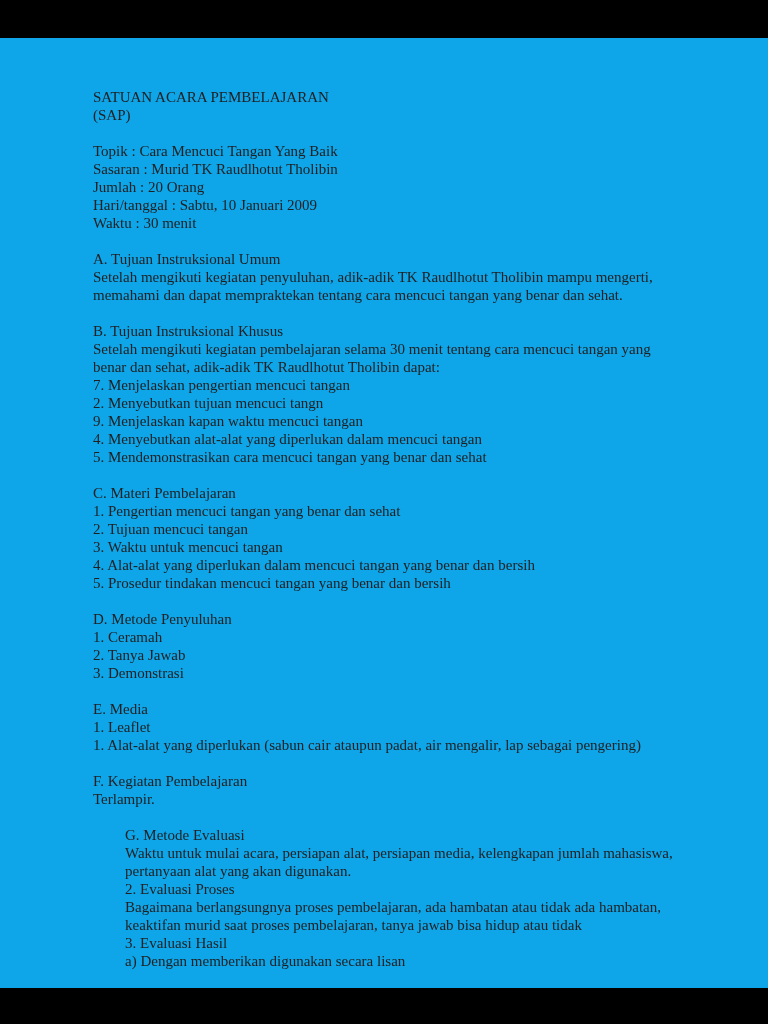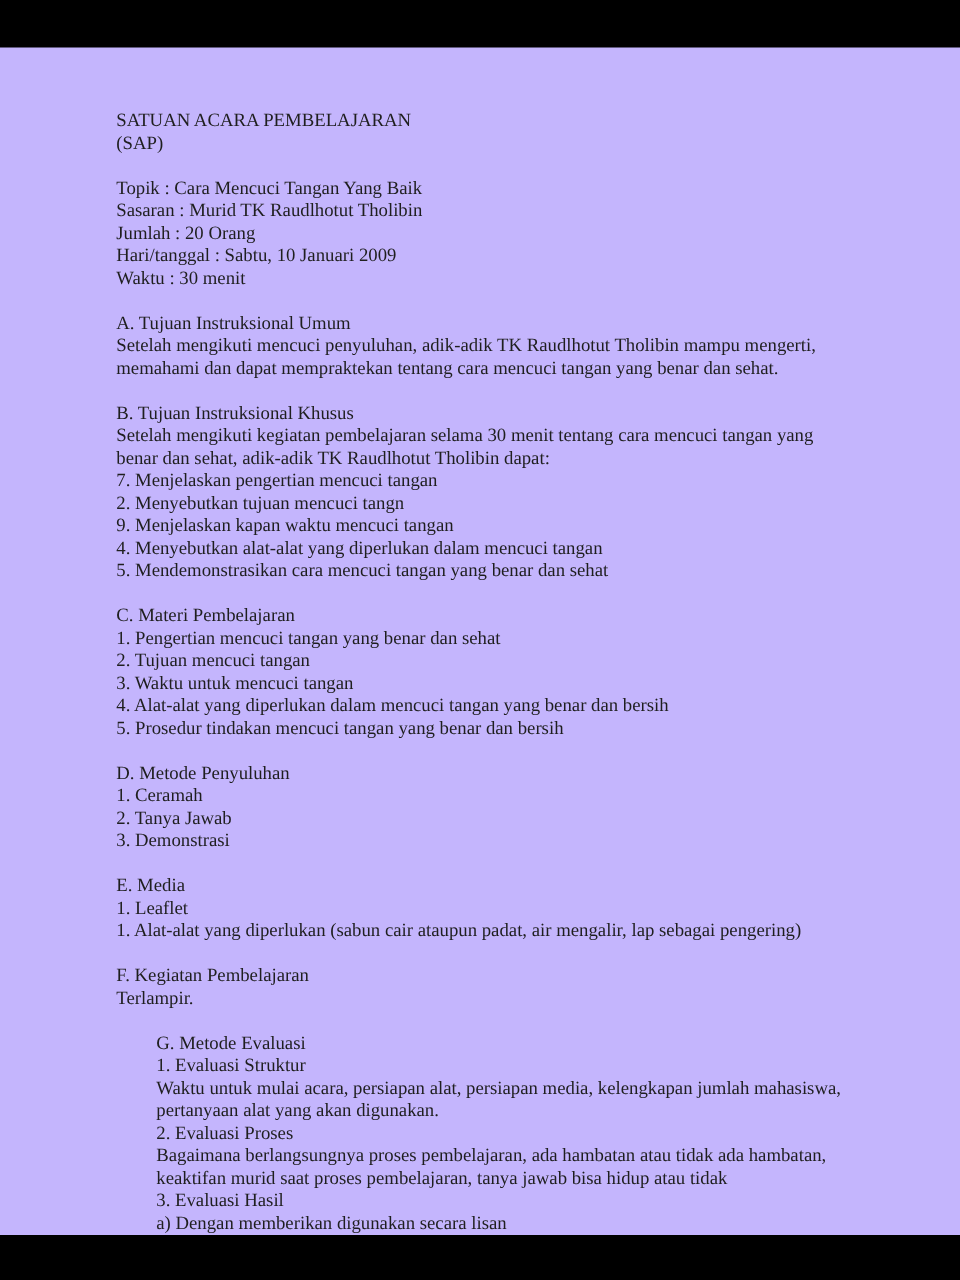--- a/index.html
+++ b/index.html
@@ -37,37 +37,37 @@
   .text-block { margin: 0 0 18px 0; }
   .text-block:last-child { margin-bottom: 0; margin-left: 32px; }
   .text-line {
     height: 18px;
     white-space: pre;
   }
 </style>
 </head>
 <body>
 
-<div class="canvas" style="background: #c4b5fd;">
+<div class="canvas" style="background: #0ea5e9;">
   <div class="letterbox-bar top" style="background: rgb(0, 0, 0);"></div>
   <div class="doc" id="doc-root" style="color: rgb(31, 31, 31);">
       <div class="text-block">
         <div class="text-line">SATUAN ACARA PEMBELAJARAN</div>
         <div class="text-line">(SAP)</div>
       </div>
       <div class="text-block">
         <div class="text-line">Topik : Cara Mencuci Tangan Yang Baik</div>
         <div class="text-line">Sasaran : Murid TK Raudlhotut Tholibin</div>
         <div class="text-line">Jumlah : 20 Orang</div>
         <div class="text-line">Hari/tanggal : Sabtu, 10 Januari 2009</div>
         <div class="text-line">Waktu : 30 menit</div>
       </div>
       <div class="text-block">
         <div class="text-line">A. Tujuan Instruksional Umum</div>
-        <div class="text-line">Setelah mengikuti mencuci penyuluhan, adik-adik TK Raudlhotut Tholibin mampu mengerti,</div>
+        <div class="text-line">Setelah mengikuti kegiatan penyuluhan, adik-adik TK Raudlhotut Tholibin mampu mengerti,</div>
         <div class="text-line">memahami dan dapat mempraktekan tentang cara mencuci tangan yang benar dan sehat.</div>
       </div>
       <div class="text-block">
         <div class="text-line">B. Tujuan Instruksional Khusus</div>
         <div class="text-line">Setelah mengikuti kegiatan pembelajaran selama 30 menit tentang cara mencuci tangan yang</div>
         <div class="text-line">benar dan sehat, adik-adik TK Raudlhotut Tholibin dapat:</div>
         <div class="text-line">7. Menjelaskan pengertian mencuci tangan</div>
         <div class="text-line">2. Menyebutkan tujuan mencuci tangn</div>
         <div class="text-line">9. Menjelaskan kapan waktu mencuci tangan</div>
         <div class="text-line">4. Menyebutkan alat-alat yang diperlukan dalam mencuci tangan</div>
@@ -91,21 +91,20 @@
         <div class="text-line">E. Media</div>
         <div class="text-line">1. Leaflet</div>
         <div class="text-line">1. Alat-alat yang diperlukan (sabun cair ataupun padat, air mengalir, lap sebagai pengering)</div>
       </div>
       <div class="text-block">
         <div class="text-line">F. Kegiatan Pembelajaran</div>
         <div class="text-line">Terlampir.</div>
       </div>
       <div class="text-block">
         <div class="text-line">G. Metode Evaluasi</div>
-        <div class="text-line">1. Evaluasi Struktur</div>
         <div class="text-line">Waktu untuk mulai acara, persiapan alat, persiapan media, kelengkapan jumlah mahasiswa,</div>
         <div class="text-line">pertanyaan alat yang akan digunakan.</div>
         <div class="text-line">2. Evaluasi Proses</div>
         <div class="text-line">Bagaimana berlangsungnya proses pembelajaran, ada hambatan atau tidak ada hambatan,</div>
         <div class="text-line">keaktifan murid saat proses pembelajaran, tanya jawab bisa hidup atau tidak</div>
         <div class="text-line">3. Evaluasi Hasil</div>
         <div class="text-line">a) Dengan memberikan digunakan secara lisan</div>
       </div>
     </div>
   <div class="letterbox-bar bottom" style="background: rgb(0, 0, 0);"></div>

